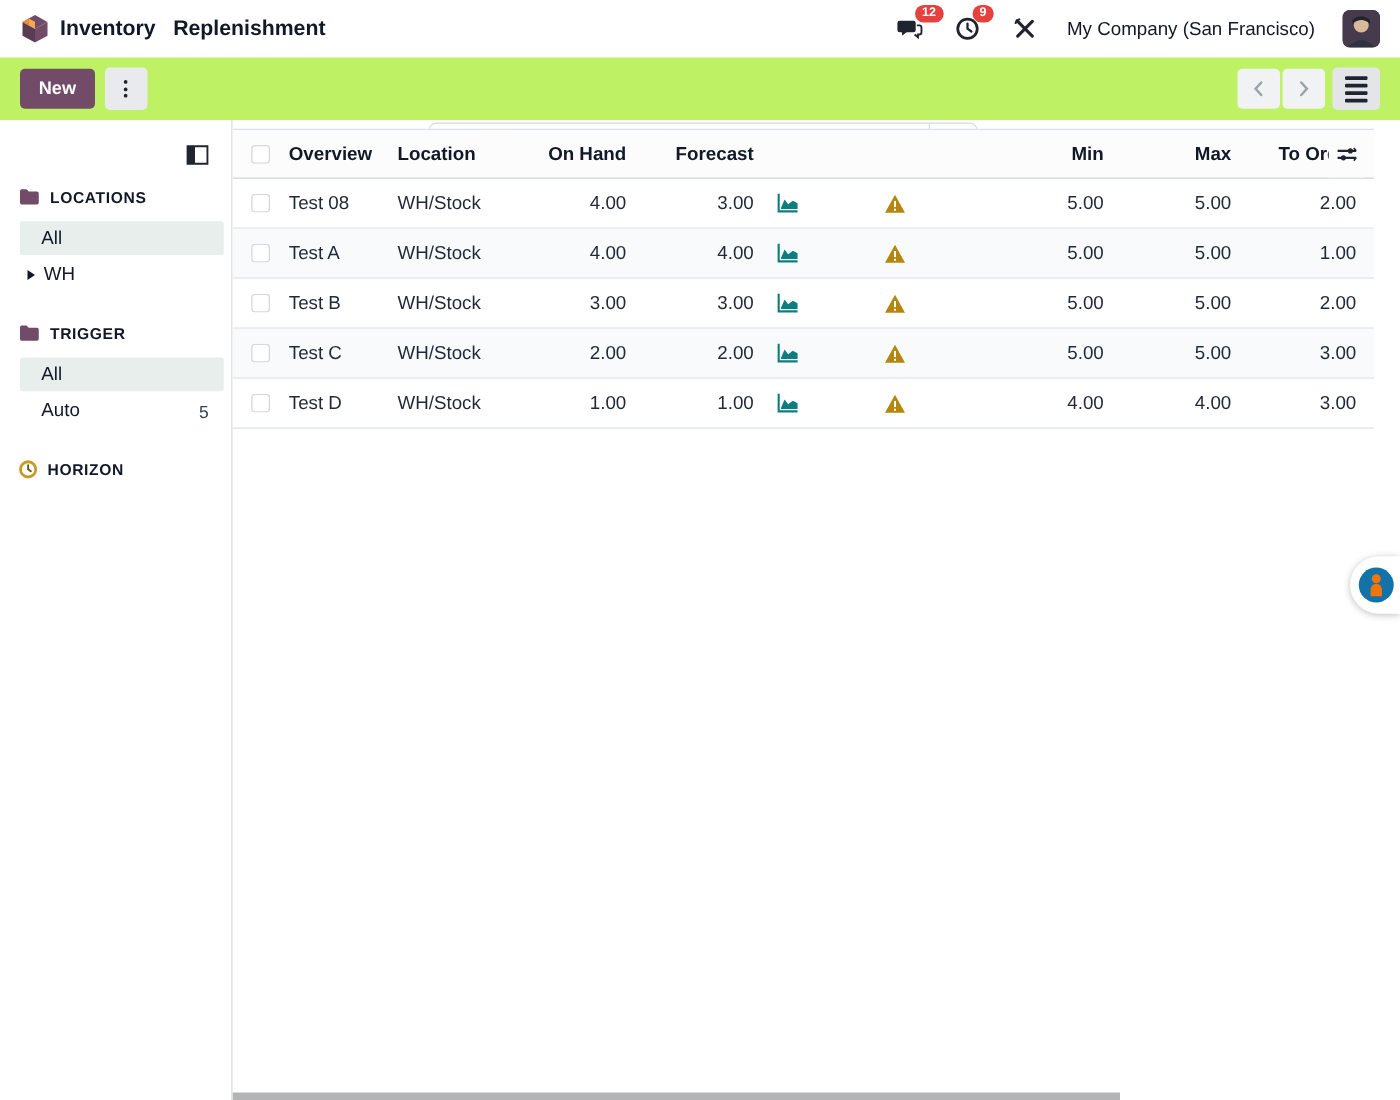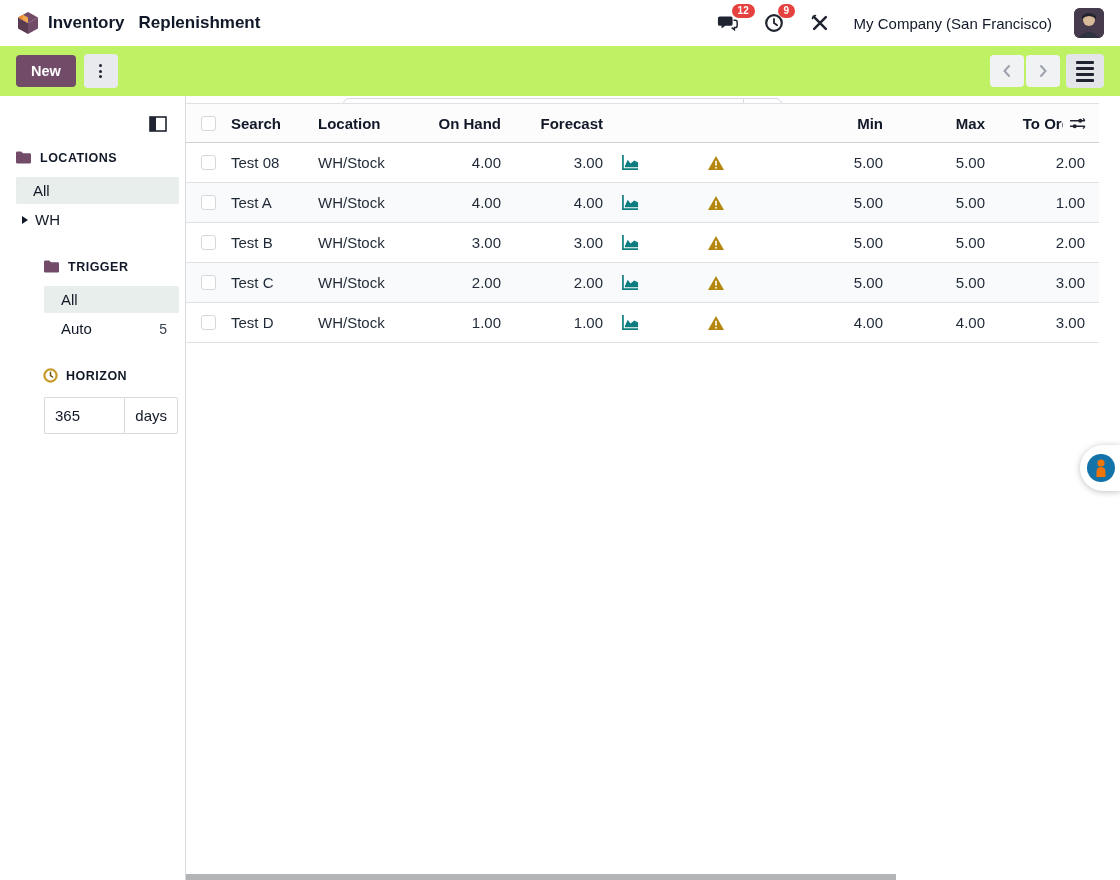--- a/index.html
+++ b/index.html
@@ -43,21 +43,21 @@
     display:flex; align-items:center; justify-content:center; }
   .view-btn { width:38px; height:34px; background:#e3e5e9; border:none; border-radius:4px; margin-left:4px; cursor:pointer;
     display:flex; flex-direction:column; gap:3px; align-items:center; justify-content:center; }
   .view-btn i { width:18px; height:3px; background:#1f2430; border-radius:1px; }
 
   
   .body-wrap { display:flex; height:784px; }
   .sidebar { width:186px; flex:0 0 auto; border-right:1px solid #d9dbde; position:relative; padding-top:22px; }
   .panel-toggle { position:absolute; top:20px; right:18px; cursor:pointer; }
   .section { margin-top:0; }
-  .section + .section { margin-top:16px;padding-left:28px; }
+  .section + .section { margin-top:16px; }
   .section-header { display:flex; align-items:center; gap:8px; padding-left:15px; font-size:12.5px; font-weight:700;
     letter-spacing:.5px; color:#111827; margin-bottom:12px; margin-top:26px; }
   .side-item { height:27px; display:flex; align-items:center; margin:2px 6px 2px 16px; padding-left:17px;
     font-size:15px; color:#111827; cursor:pointer; border-radius:2px; }
   .side-item.selected { background:#e7eeeb; }
   .side-item .tri { width:0; height:0; border-top:4px solid transparent; border-bottom:4px solid transparent;
     border-left:6px solid #111827; margin-right:7px; margin-left:-11px; }
   .side-item .count { margin-left:auto; margin-right:12px; font-size:14px; color:#374151; }
   .horizon-group { display:flex; margin:14px 7px 0 16px; height:37px; }
   .horizon-input { flex:1; border:1px solid #d8dadd; border-right:none; border-radius:2px 0 0 2px; padding:0 10px;
@@ -236,34 +236,30 @@
     </div>
 
     <div class="section">
       <div class="section-header">
         <svg viewBox="0 0 16 16" width="15" height="15">
           <circle cx="8" cy="8" r="6.5" fill="none" stroke="#c79a2a" stroke-width="2.4"></circle>
           <path d="M8 4.5 v3.5 l2.3 1.6" fill="none" stroke="#6b5310" stroke-width="1.6" stroke-linecap="round"></path>
         </svg>
         <span>HORIZON</span>
       </div>
-      <div class="horizon-group">
-        <input class="horizon-input" type="text" value="365" style="">
-        <span class="horizon-suffix">days</span>
-      </div>
     </div>
   </aside>
 
   <main class="content">
     <div class="listview">
       <div class="trow thead">
         <div class="cell c-check">
             <span class="checkbox"></span>
           </div>
-        <div class="cell c-product">Search</div>
+        <div class="cell c-product">Overview</div>
         <div class="cell c-location">Location</div>
         <div class="cell c-onhand num">On Hand</div>
         <div class="cell c-forecast num">Forecast</div>
         <div class="cell c-graph"></div>
         <div class="cell c-warn"></div>
         <div class="cell c-min num">Min</div>
         <div class="cell c-max num">Max</div>
         <div class="cell c-toorder num">To Order</div>
         <span class="optional-cols">
           <svg viewBox="0 0 18 14" width="17" height="13">

